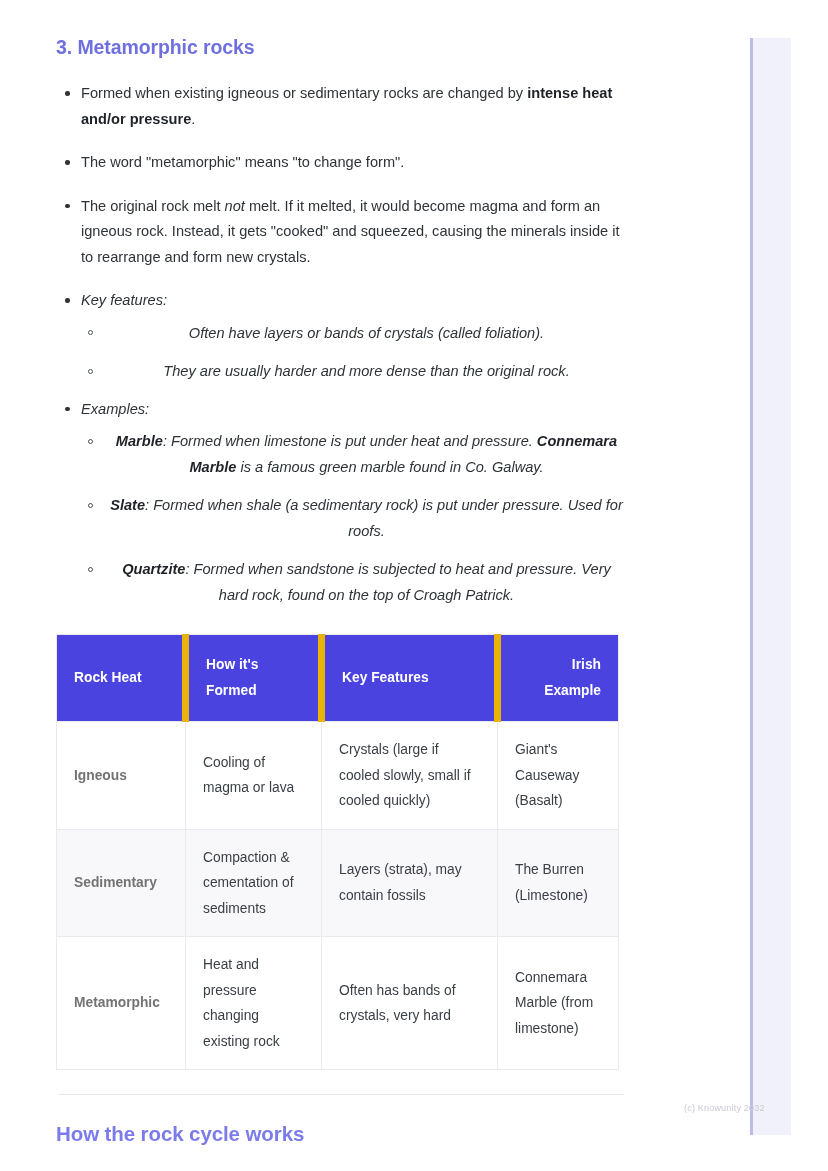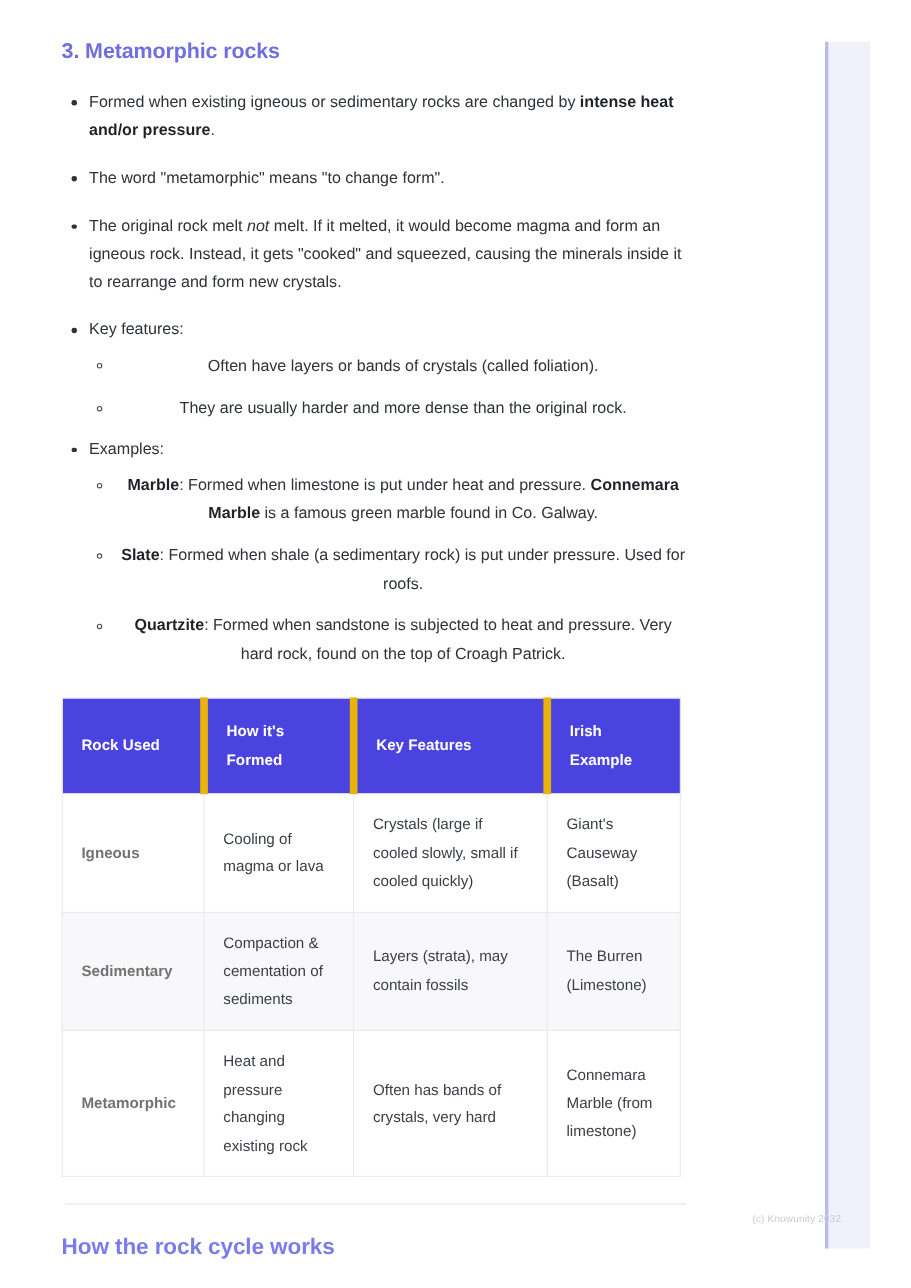--- a/index.html
+++ b/index.html
@@ -84,20 +84,21 @@
     position: absolute;
     left: 9px;
     top: 10px;
     width: 4.5px;
     height: 4.5px;
     border-radius: 50%;
     background: #2e3338;
   }
   ul.outer > li.bullet.tight {
     margin-bottom: 12px;
+    font-style: italic;
   }
 
   ul.inner {
     list-style: none;
     margin: 7px 0 0 0;
     padding: 0;
   }
   ul.inner > li.subbullet {
     position: relative;
     padding-left: 26px;
@@ -141,21 +142,21 @@
     color: #ffffff;
     font-size: 13.8px;
     font-weight: 700;
     text-align: left;
     padding: 17px 17px;
     line-height: 26px;
     vertical-align: middle;
     border-right: 7px solid #eab308;
     border-bottom: none;
   }
-  table.rock-table th:last-child { border-right: none; }
+  table.rock-table th:last-child { border-right: none; text-align: right; }
 
   table.rock-table td {
     font-size: 13.8px;
     color: #3a3f45;
     padding: 15px 17px;
     line-height: 25.5px;
     vertical-align: middle;
     border: 1px solid #e9e9ee;
   }
   table.rock-table td.rowhead {
@@ -217,21 +218,21 @@
     <div class="table-wrap">
       <table class="rock-table">
         <colgroup>
           <col class="col1">
             <col class="col2">
             <col class="col3">
             <col class="col4">
         </colgroup>
         <thead>
           <tr>
-            <th>Rock Used</th>
+            <th>Rock Heat</th>
             <th>How it's Formed</th>
             <th>Key Features</th>
             <th>Irish Example</th>
           </tr>
         </thead>
         <tbody id="table-body">
             <tr class="odd">
               <td class="rowhead">Igneous</td>
               <td>Cooling of magma or lava</td>
               <td>Crystals (large if cooled slowly, small if cooled quickly)</td>

